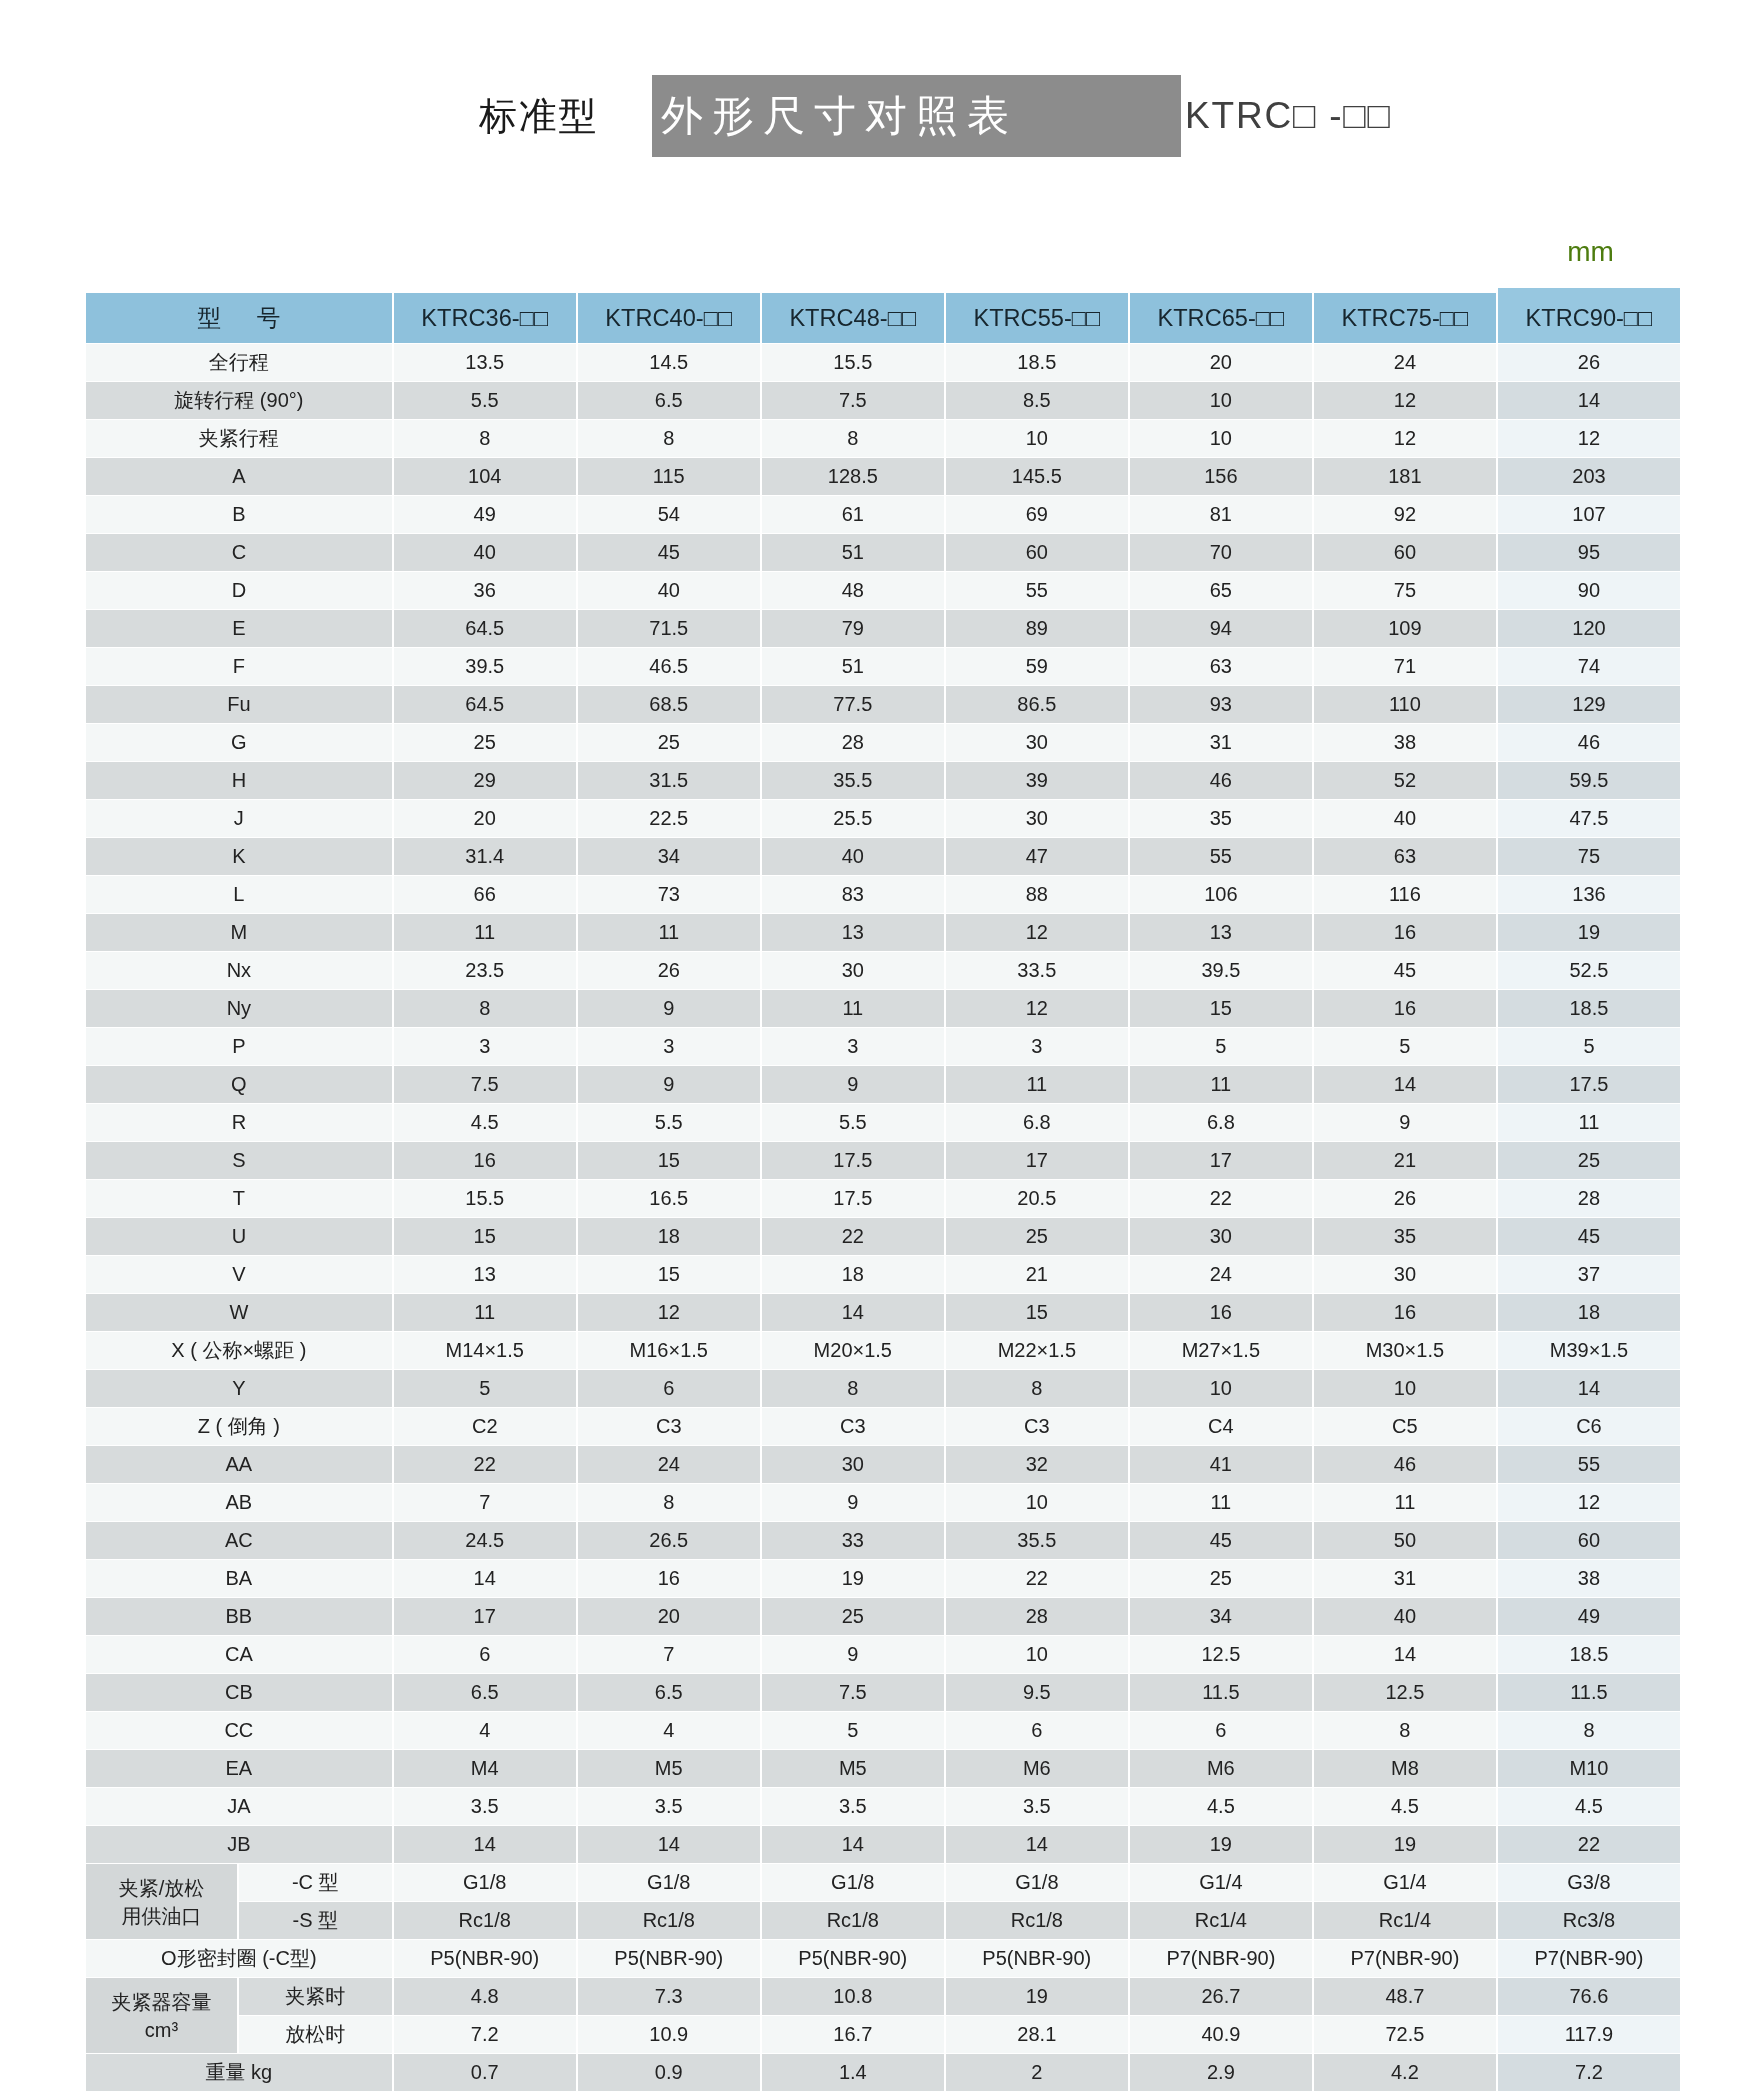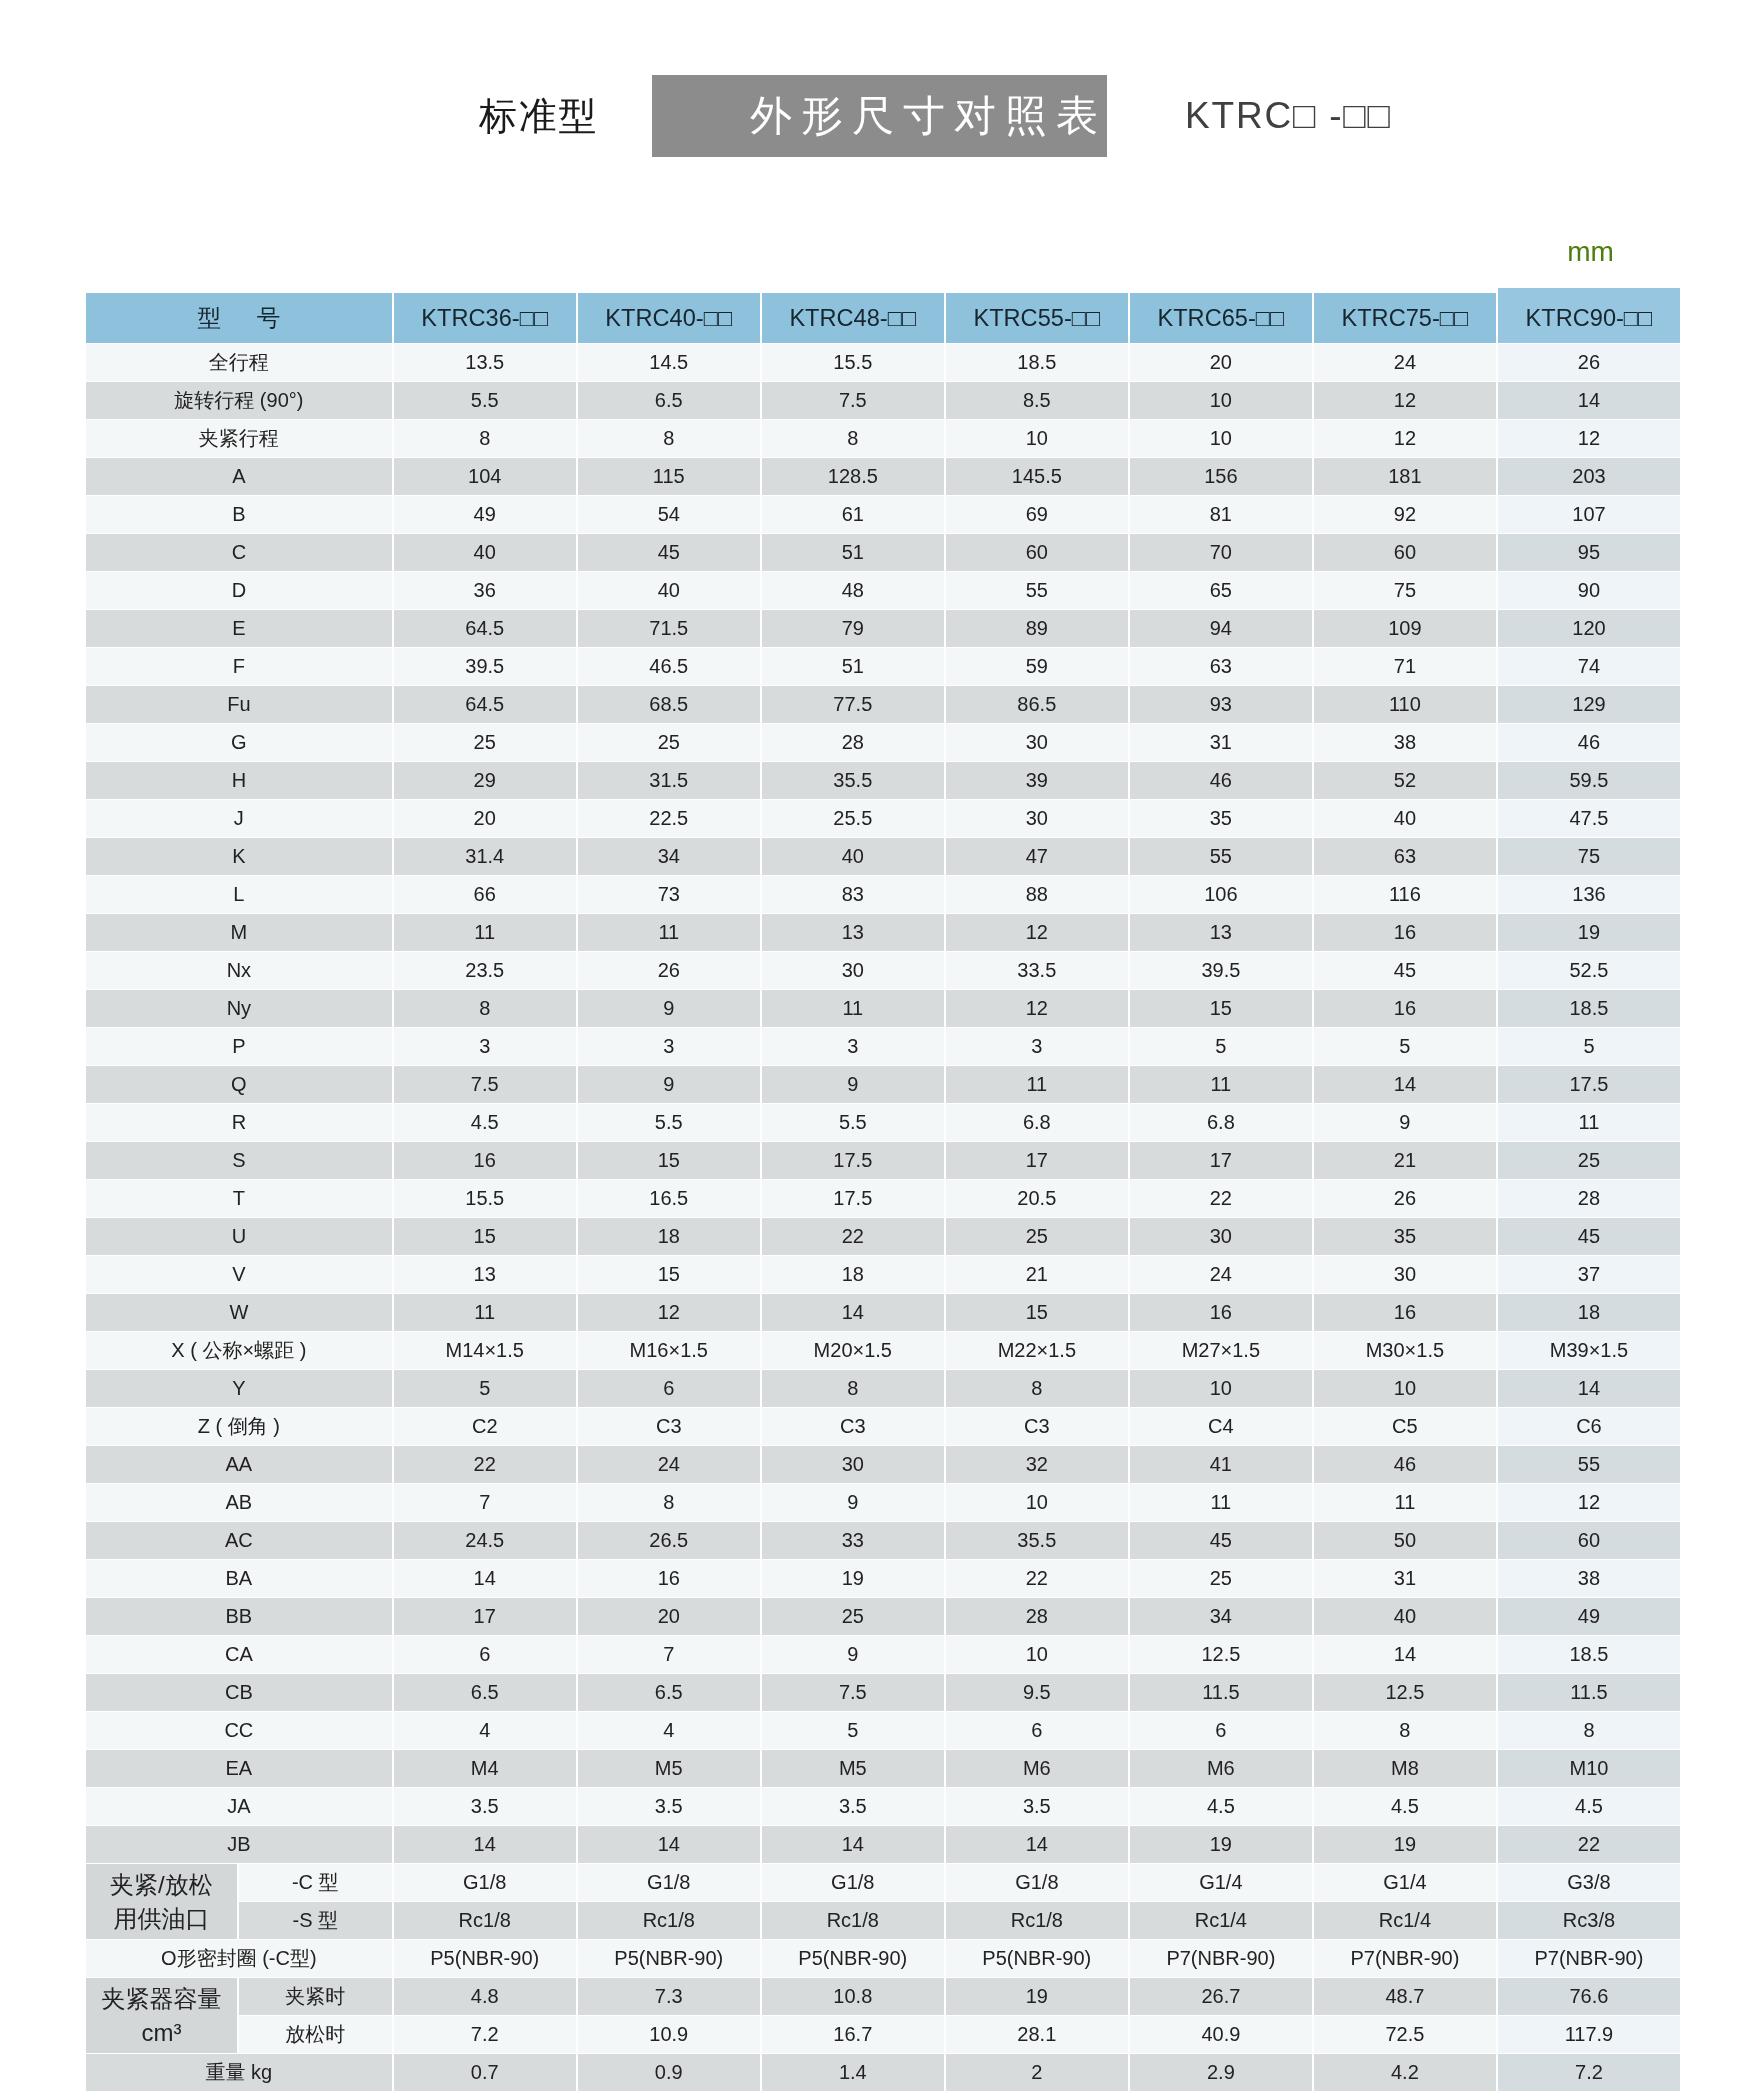--- a/index.html
+++ b/index.html
@@ -16,23 +16,23 @@
     font-family:"Liberation Sans","DejaVu Sans",sans-serif;color:#1e1e1e;
   }
   .page{position:absolute;inset:0;padding-left:24px;}
 
   
   .t-type{
     position:absolute;left:479px;top:91px;
     font-size:38px;color:#1a1a1a;letter-spacing:1.8px;
   }
   .t-box{
-    position:absolute;left:652px;top:75px;width:455px;height:82px;
+    position:absolute;left:652px;top:75px;width:529px;height:82px;
     background:var(--title-box-gray);
-    display:flex;align-items:center;justify-content:flex-end;
+    display:flex;align-items:center;justify-content:flex-start;
   }
   .t-box span{
     color:#ffffff;font-size:42px;letter-spacing:9px;text-indent:9px;
   }
   .t-model{
     position:absolute;left:1185px;top:95px;
     font-size:37px;color:#404040;letter-spacing:1.8px;
   }
   .unit{
     position:absolute;top:236px;left:1536px;width:109px;text-align:center;
@@ -60,21 +60,21 @@
   td{
     height:35px;text-align:center;vertical-align:middle;
     font-size:20px;color:#222;overflow:hidden;white-space:nowrap;
   }
   td.light{background:var(--row-light);}
   td.gray{background:var(--row-gray);}
   td.light.hl{background:#eef4f7;}
   td.gray.hl{background:#d4dce0;}
   td.group{
     background:var(--group-cell);
-    white-space:pre-line;line-height:1.4;font-size:24px;
+    white-space:pre-line;line-height:1.4;font-size:20px;
   }
   td.label,td.sub{font-size:20px;}
 </style>
 </head>
 <body>
 
 <div class="page">
 
   <span class="t-type">标准型</span>
   <div class="t-box">

